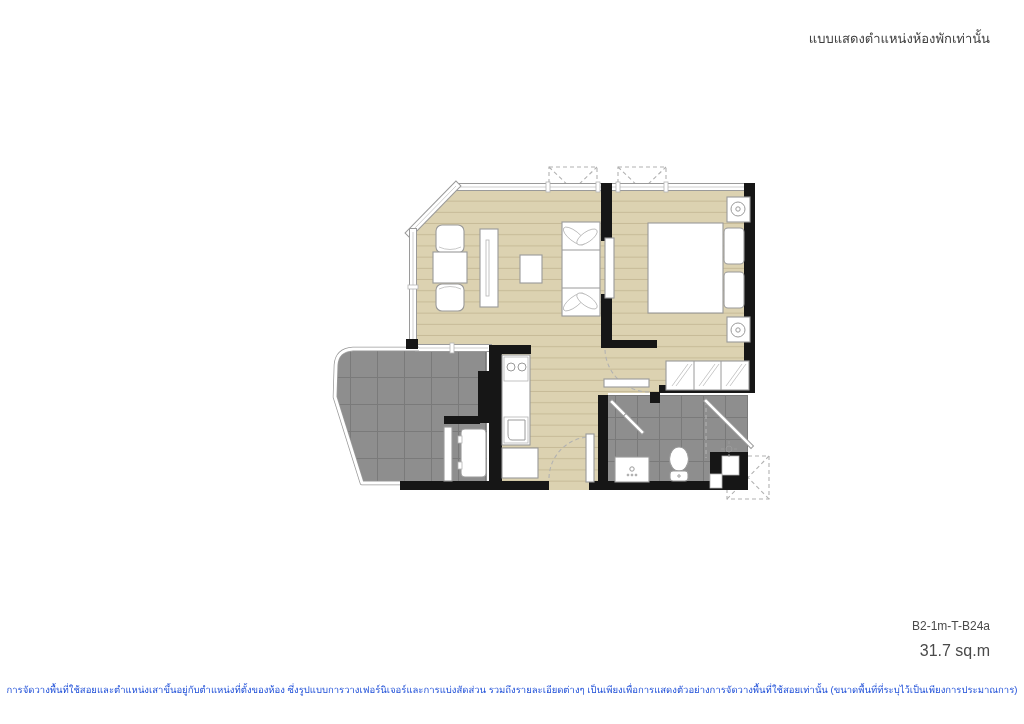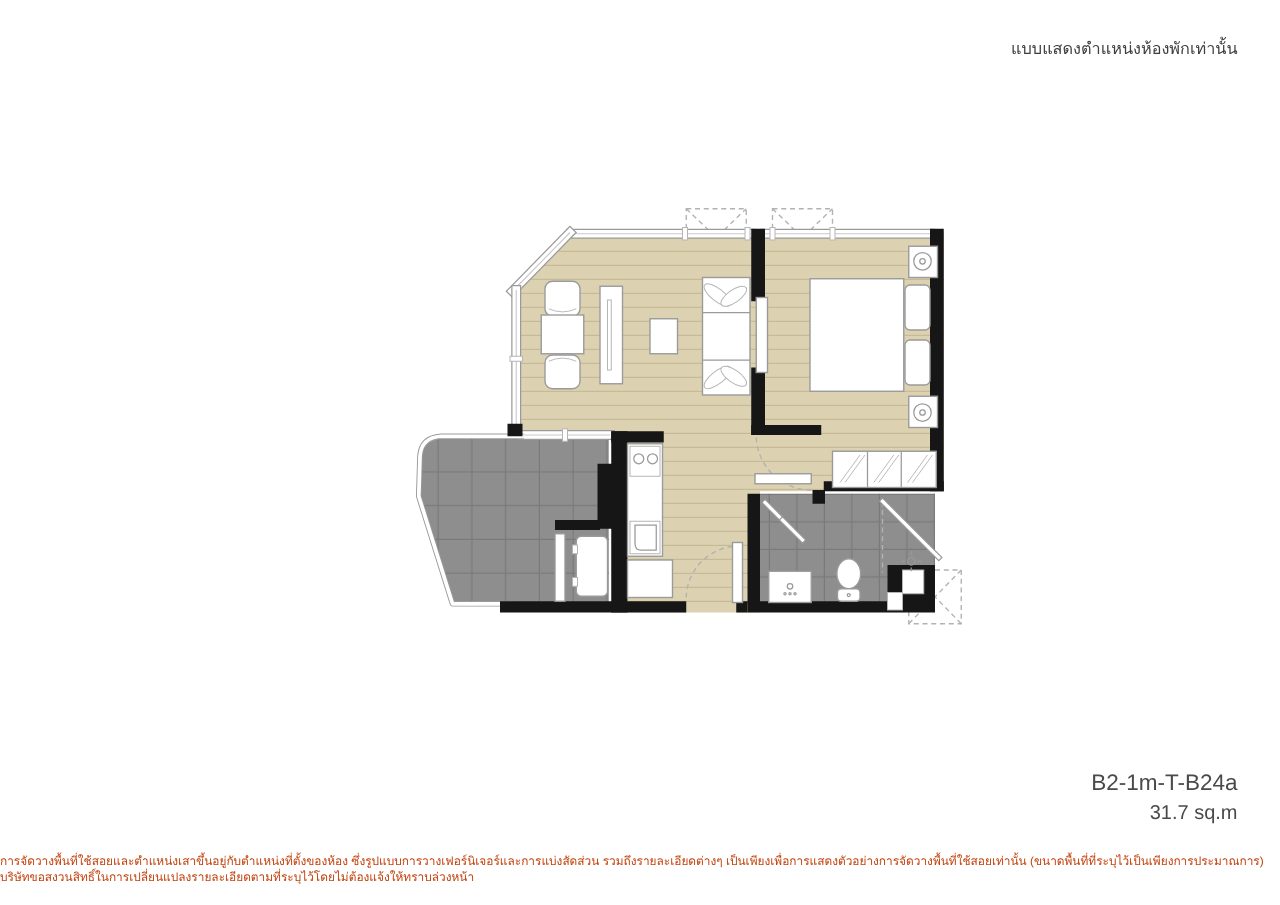--- a/index.html
+++ b/index.html
@@ -1,23 +1,23 @@
 <!DOCTYPE html>
 <html style="--floor-wood: #dcd2b1; --floor-wood-line: #c6ba97; --tile-gray: #8e8e8e; --tile-line: #7a7a7a; --wall: #161616; --dash: #b2b2b2;"><head>
 <meta charset="utf-8">
 <style>
   html,body{margin:0;padding:0;background:#ffffff;width:1024px;height:724px;overflow:hidden;
     font-family:"Liberation Sans","DejaVu Sans",sans-serif;}
   .stage{position:relative;width:1024px;height:724px;}
   .plan-svg{position:absolute;left:0;top:0;}
   .note-top{position:absolute;top:28px;right:34px;font-size:13px;color:#3e3e3e;}
   .unit-block{position:absolute;top:614px;right:34px;text-align:right;color:#4a4a4a;}
-  .unit-code{font-size:18px;line-height:25px;text-align:center;}
+  .unit-code{font-size:12px;line-height:25px;text-align:center;}
   .unit-area{font-size:16px;line-height:24px;}
-  .footer{position:absolute;left:0;right:0;top:683px;color:#c2410c;}
+  .footer{position:absolute;left:0;right:0;top:683px;text-align:center;color:#1d4ed8;}
   .footer div{font-size:9.5px;line-height:13px;}
   
   .floor-wood{fill:var(--floor-wood)}
   .plank-line{fill:var(--floor-wood-line)}
   .tile{fill:var(--tile-gray)}
   .tile-line{fill:var(--tile-line)}
   .wall{fill:var(--wall)}
   .furn{fill:#ffffff;stroke:#9a9a9a;stroke-width:1.1}
   .furn-thin{fill:#ffffff;stroke:#b5b5b5;stroke-width:0.8}
   .ln{stroke:#9a9a9a;stroke-width:1;fill:none}
@@ -271,16 +271,15 @@
 
 <div class="note-top">แบบแสดงตำแหน่งห้องพักเท่านั้น</div>
 
 <div class="unit-block">
   <div class="unit-code">B2-1m-T-B24a</div>
   <div class="unit-area">31.7 sq.m</div>
 </div>
 
 <div class="footer">
   <div>การจัดวางพื้นที่ใช้สอยและตำแหน่งเสาขึ้นอยู่กับตำแหน่งที่ตั้งของห้อง ซึ่งรูปแบบการวางเฟอร์นิเจอร์และการแบ่งสัดส่วน รวมถึงรายละเอียดต่างๆ เป็นเพียงเพื่อการแสดงตัวอย่างการจัดวางพื้นที่ใช้สอยเท่านั้น (ขนาดพื้นที่ที่ระบุไว้เป็นเพียงการประมาณการ)</div>
-  <div>บริษัทขอสงวนสิทธิ์ในการเปลี่ยนแปลงรายละเอียดตามที่ระบุไว้โดยไม่ต้องแจ้งให้ทราบล่วงหน้า</div>
 </div>
 
 </div>
 
 </body></html>

